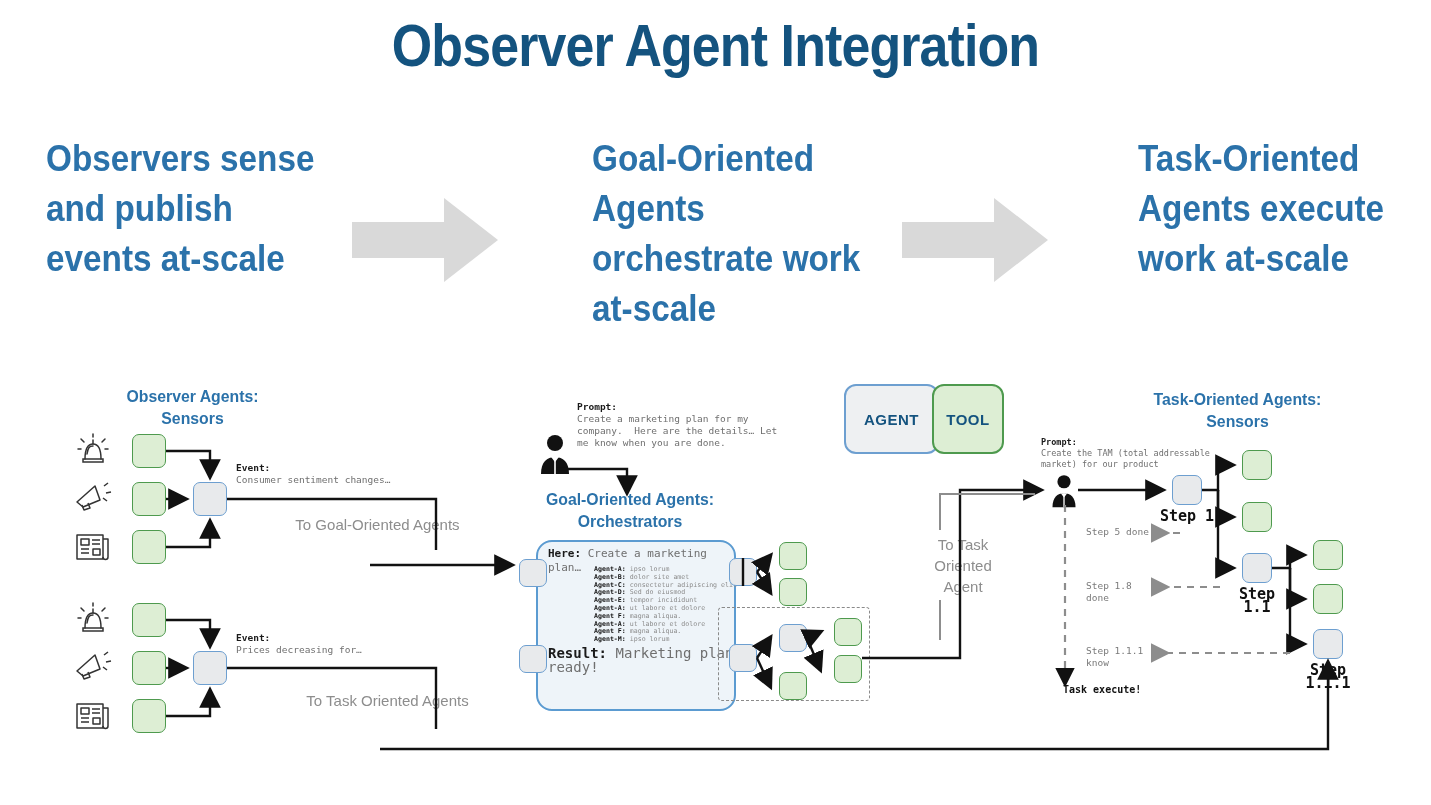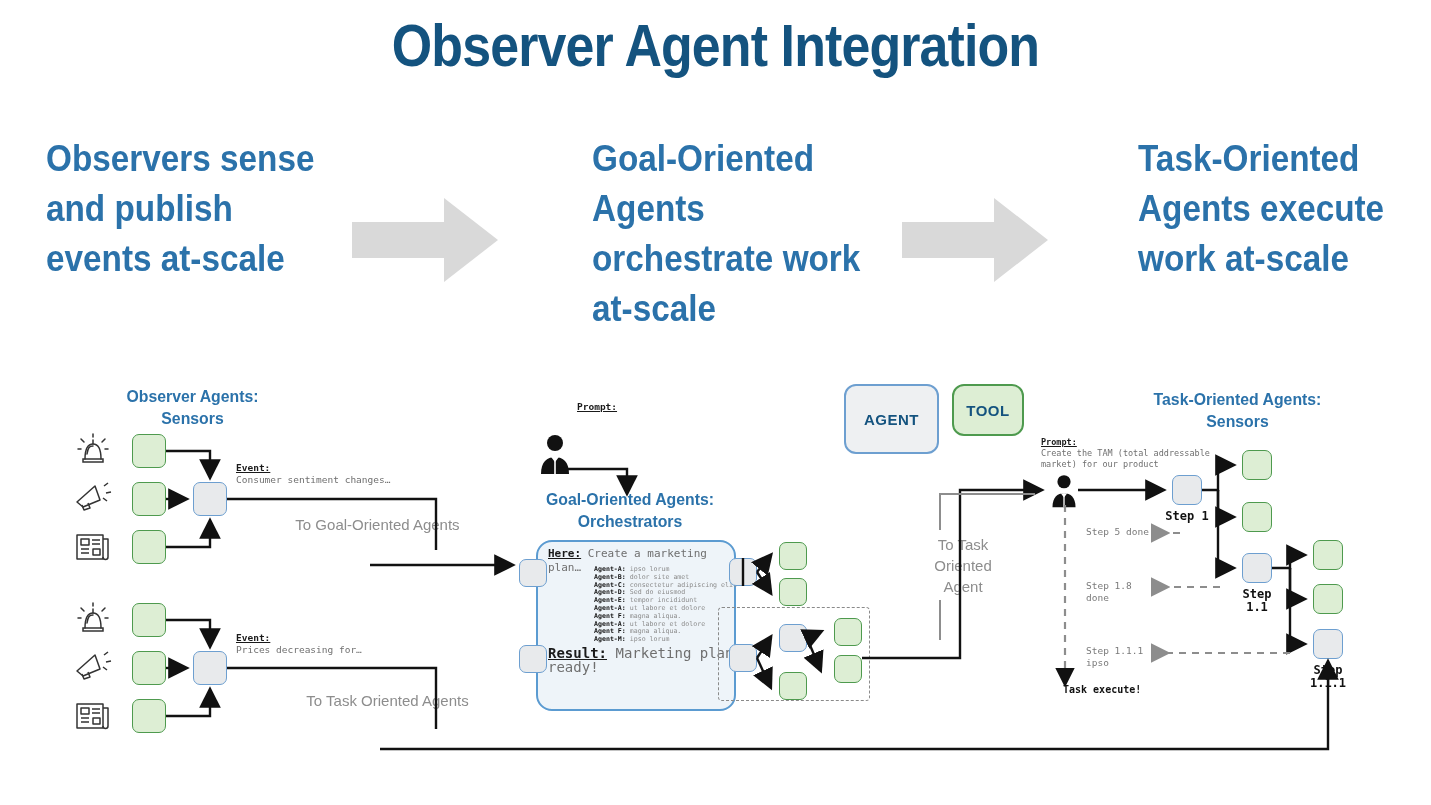--- a/index.html
+++ b/index.html
@@ -40,21 +40,21 @@
   }
   #sub-observer{left:100px;top:386px;width:185px;}
   #sub-goal{left:520px;top:489px;width:220px;}
   #sub-task{left:1140px;top:389px;width:195px;}
 
   
   .mono{
     position:absolute;font-family:"DejaVu Sans Mono", monospace;
     color:#6f6f6f;font-size:9.5px;line-height:12px;white-space:pre-wrap;
   }
-  .mono b{color:#1a1a1a;font-weight:bold;text-decoration:underline;}
+  .mono b{color:#1a1a1a;font-weight:bold;}
 
   .greylabel{
     position:absolute;color:#8d8d8d;font-size:15px;line-height:20px;
     text-align:center;font-family:"Liberation Sans", sans-serif;
   }
 
   
   .tool{
     position:absolute;background:#ddeed4;border:1.6px solid #4e9a4e;
     border-radius:7px;box-sizing:border-box;
@@ -74,21 +74,21 @@
   .goalcard{
     position:absolute;background:#eef4f9;border:2px solid #5b9bd1;
     border-radius:16px;box-sizing:border-box;
   }
   .dashbox{
     position:absolute;border:1.8px dashed #8a8a8a;border-radius:4px;
     box-sizing:border-box;
   }
   .steplabel{
     position:absolute;font-family:"DejaVu Sans Mono", monospace;
-    font-size:12px;font-weight:bold;color:#111;text-align:center;
+    font-size:15px;font-weight:bold;color:#111;text-align:center;
     line-height:13px;
   }
   .donelabel{
     position:absolute;font-family:"DejaVu Sans Mono", monospace;
     font-size:9.5px;color:#7a7a7a;line-height:12px;
   }
   .taskdone{
     position:absolute;font-family:"DejaVu Sans Mono", monospace;
     font-size:10px;font-weight:bold;color:#111;
   }
@@ -181,21 +181,21 @@
   <div class="tool" style="left:132px;top:651px;width:34px;height:34px;"></div>
   <div class="tool" style="left:132px;top:699px;width:34px;height:34px;"></div>
   <div class="agent" style="left:193px;top:651px;width:34px;height:34px;"></div>
 
   <div class="mono" style="left:236px;top:462px;width:230px;"><b>Event:</b><br><span>Consumer sentiment changes…</span></div>
   <div class="mono" style="left:236px;top:632px;width:230px;"><b>Event:</b><br><span>Prices decreasing for…</span></div>
 
   <div class="greylabel" style="left:290px;top:515px;width:175px;">To Goal-Oriented Agents</div>
   <div class="greylabel" style="left:300px;top:691px;width:175px;">To Task Oriented Agents</div>
 
-  <div class="mono" style="left:577px;top:401px;width:215px;"><b>Prompt:</b><br></div>
+  <div class="mono" style="left:577px;top:401px;width:215px;"><b>Prompt:</b><br><span>Create a marketing plan for my company.  Here are the details… Let me know when you are done.</span></div>
 
   <svg class="icon" style="left:538px;top:432px;" width="34" height="42" viewBox="0 0 34 42">
     <g fill="#111">
       <circle cx="17" cy="11" r="8"></circle>
       <path d="M3,42 c0,-12 6,-17 14,-17 c8,0 14,5 14,17 z"></path>
     </g>
     <path d="M17,25 v17" stroke="#fff" stroke-width="1.6"></path>
     <path d="M13,25 l4,5 l4,-5" fill="#fff"></path>
   </svg>
 
@@ -230,21 +230,21 @@
   <div class="agent" style="left:779px;top:624px;width:28px;height:28px;"></div>
   <div class="tool" style="left:779px;top:672px;width:28px;height:28px;"></div>
   <div class="tool" style="left:834px;top:618px;width:28px;height:28px;"></div>
   <div class="tool" style="left:834px;top:655px;width:28px;height:28px;"></div>
 
   <div class="greylabel" style="left:913px;top:534px;width:100px;line-height:21px;">To Task Oriented Agent</div>
 
   <div class="legendbox" id="legend-agent" style="left:844px;top:384px;width:95px;height:70px;">
     <span>AGENT</span>
   </div>
-  <div class="legendbox" id="legend-tool" style="left:932px;top:384px;width:72px;height:52px;margin-left:20px;">
+  <div class="legendbox" id="legend-tool" style="left:932px;top:384px;width:72px;height:70px;">
     <span>TOOL</span>
   </div>
 
   <div class="mono" style="left:1041px;top:437px;width:175px;font-size:8.5px;line-height:11px;"><b>Prompt:</b><br><span>Create the TAM (total addressable market) for our product</span></div>
 
   <svg class="icon" style="left:1050px;top:472px;" width="28" height="36" viewBox="0 0 34 42">
     <g fill="#111">
       <circle cx="17" cy="11" r="8"></circle>
       <path d="M3,42 c0,-12 6,-17 14,-17 c8,0 14,5 14,17 z"></path>
     </g>
@@ -261,21 +261,21 @@
   <div class="agent" style="left:1242px;top:553px;width:30px;height:30px;"></div>
   <div class="steplabel" style="left:1227px;top:588px;width:60px;"><span>Step<br>1.1</span></div>
 
   <div class="tool" style="left:1313px;top:540px;width:30px;height:30px;"></div>
   <div class="tool" style="left:1313px;top:584px;width:30px;height:30px;"></div>
   <div class="agent" style="left:1313px;top:629px;width:30px;height:30px;"></div>
   <div class="steplabel" style="left:1298px;top:664px;width:60px;"><span>Step<br>1.1.1</span></div>
 
   <div class="donelabel" style="left:1086px;top:526px;width:70px;">Step 5 done</div>
   <div class="donelabel" style="left:1086px;top:580px;width:70px;">Step 1.8 done</div>
-  <div class="donelabel" style="left:1086px;top:645px;width:80px;">Step 1.1.1 ipso</div>
+  <div class="donelabel" style="left:1086px;top:645px;width:80px;">Step 1.1.1 know</div>
   <div class="taskdone" style="left:1063px;top:684px;">Task execute!</div>
 
   <svg class="overlay" viewBox="0 0 1431 805">
     <defs>
       <marker id="ah" markerWidth="9" markerHeight="9" refX="7" refY="4.5" orient="auto">
         <path d="M0,0 L9,4.5 L0,9 z" fill="#111"></path>
       </marker>
       <marker id="ahg" markerWidth="9" markerHeight="9" refX="7" refY="4.5" orient="auto">
         <path d="M0,0 L9,4.5 L0,9 z" fill="#8d8d8d"></path>
       </marker>

